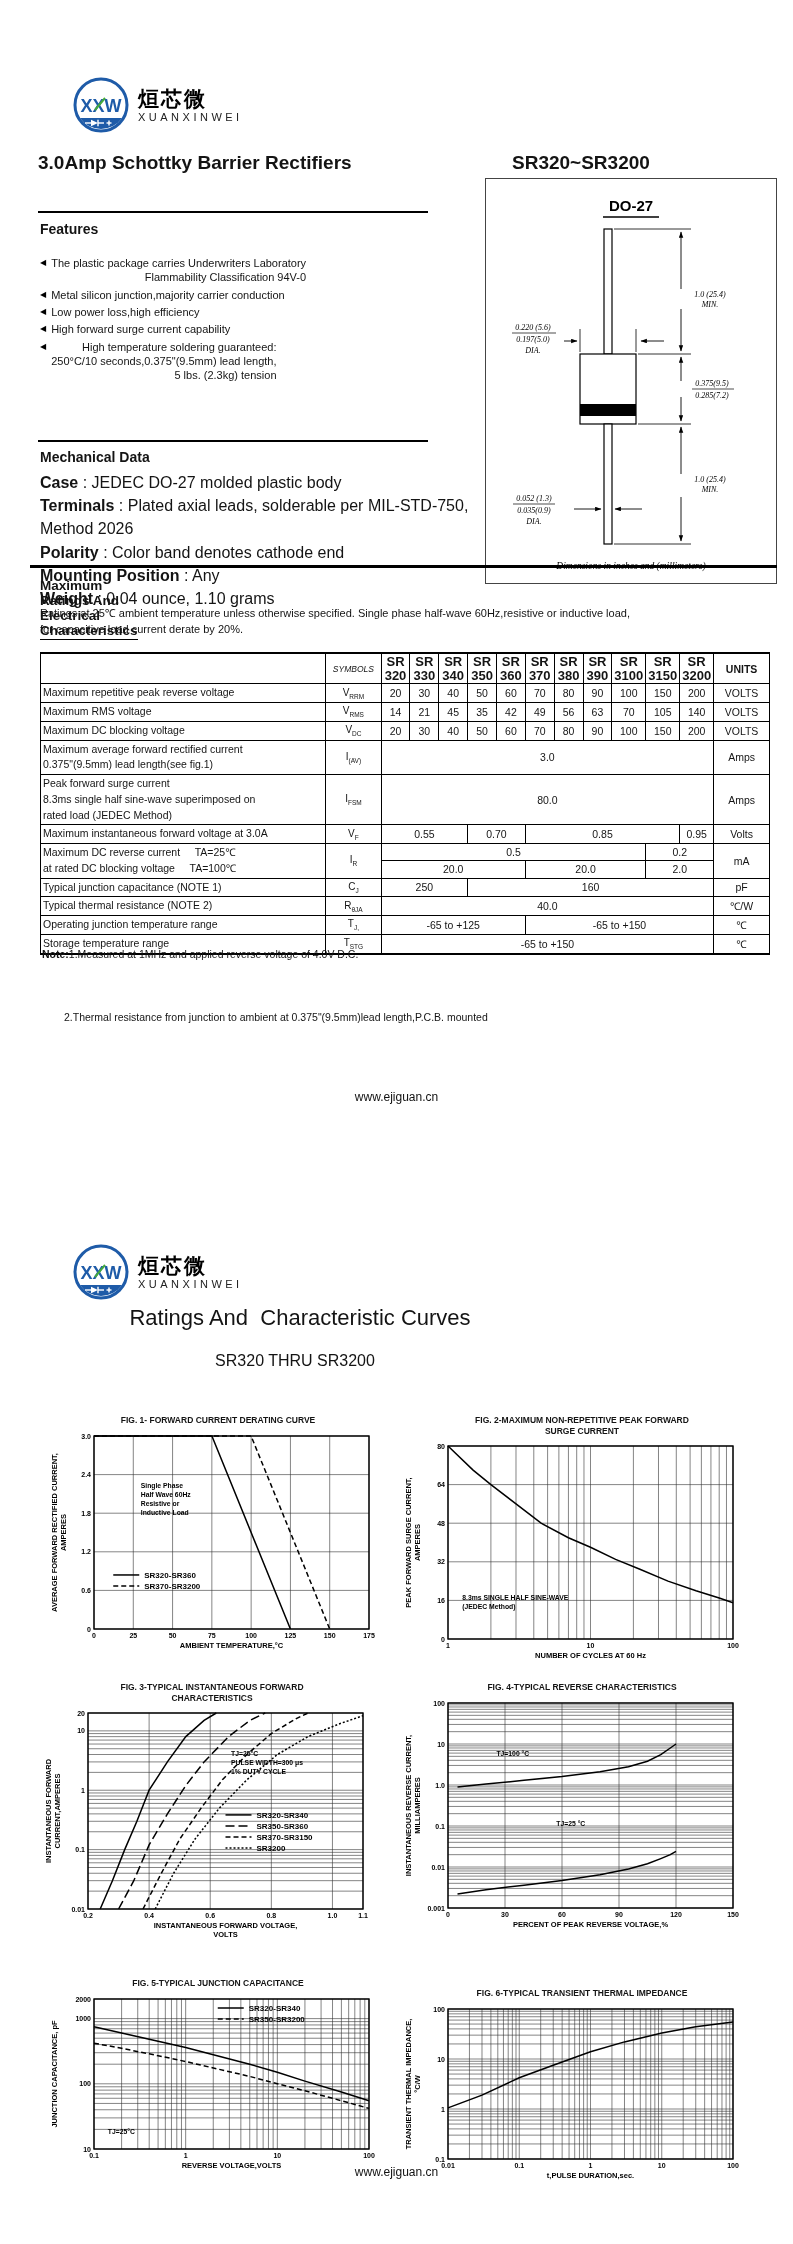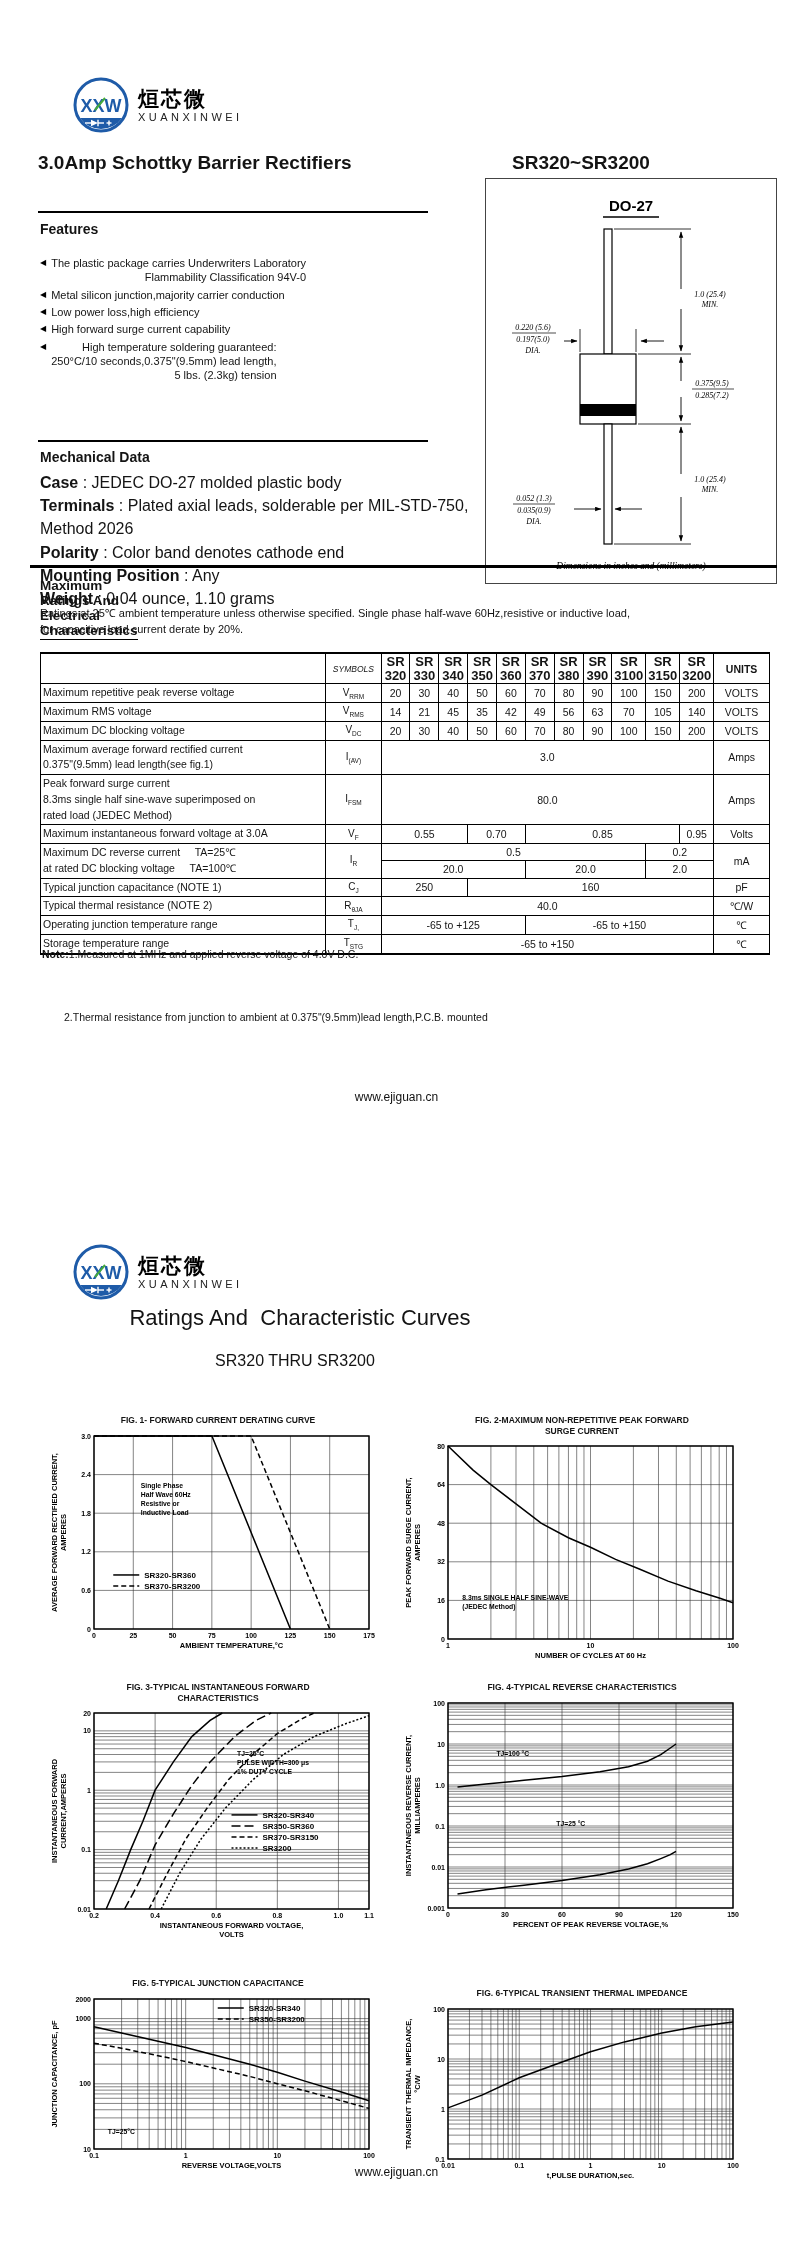--- a/index.html
+++ b/index.html
@@ -433,21 +433,21 @@
         <text x="43" y="48.099999999999994" text-anchor="end" class="tick">64</text>
         <text x="43" y="9.5" text-anchor="end" class="tick">80</text>
         <text x="188.5" y="219" text-anchor="middle" class="axl">NUMBER OF CYCLES AT 60 Hz</text>
         <text transform="translate(9,103.5) rotate(-90)" text-anchor="middle" class="axl">PEAK  FORWARD SURGE CURRENT,</text>
         <text transform="translate(18,103.5) rotate(-90)" text-anchor="middle" class="axl">AMPERES</text>
         <polyline points="46.0,7.0 71.1,31.1 88.9,45.6 114.0,64.9 139.1,84.2 166.4,98.7 188.5,108.3 213.6,120.4 237.3,130.0 266.0,142.1 294.0,151.8 317.2,159.0 331.0,163.8" fill="none" stroke="#000" stroke-width="1.5"></polyline>
         <text x="60.25" y="161.4" class="ann">8.3ms SINGLE HALF SINE-WAVE</text>
         <text x="60.25" y="170.4" class="ann">(JEDEC Method)</text>
       </svg>
   </div>
-  <div class="abs" style="left:48px;top:1682px;width:340px;">
+  <div class="abs" style="left:42px;top:1682px;width:340px;">
     <div class="fig-title">FIG. 3-TYPICAL INSTANTANEOUS FORWARD
 CHARACTERISTICS</div>
     <svg width="330" height="240">
         <line x1="46" y1="203" x2="46" y2="7" stroke="#333" stroke-width="0.6"></line>
         <line x1="107.11111111111111" y1="203" x2="107.11111111111111" y2="7" stroke="#333" stroke-width="0.6"></line>
         <line x1="168.2222222222222" y1="203" x2="168.2222222222222" y2="7" stroke="#333" stroke-width="0.6"></line>
         <line x1="229.33333333333331" y1="203" x2="229.33333333333331" y2="7" stroke="#333" stroke-width="0.6"></line>
         <line x1="290.44444444444446" y1="203" x2="290.44444444444446" y2="7" stroke="#333" stroke-width="0.6"></line>
         <line x1="321" y1="203" x2="321" y2="7" stroke="#333" stroke-width="0.6"></line>
         <line x1="46" y1="203" x2="321" y2="203" stroke="#333" stroke-width="0.6"></line>

